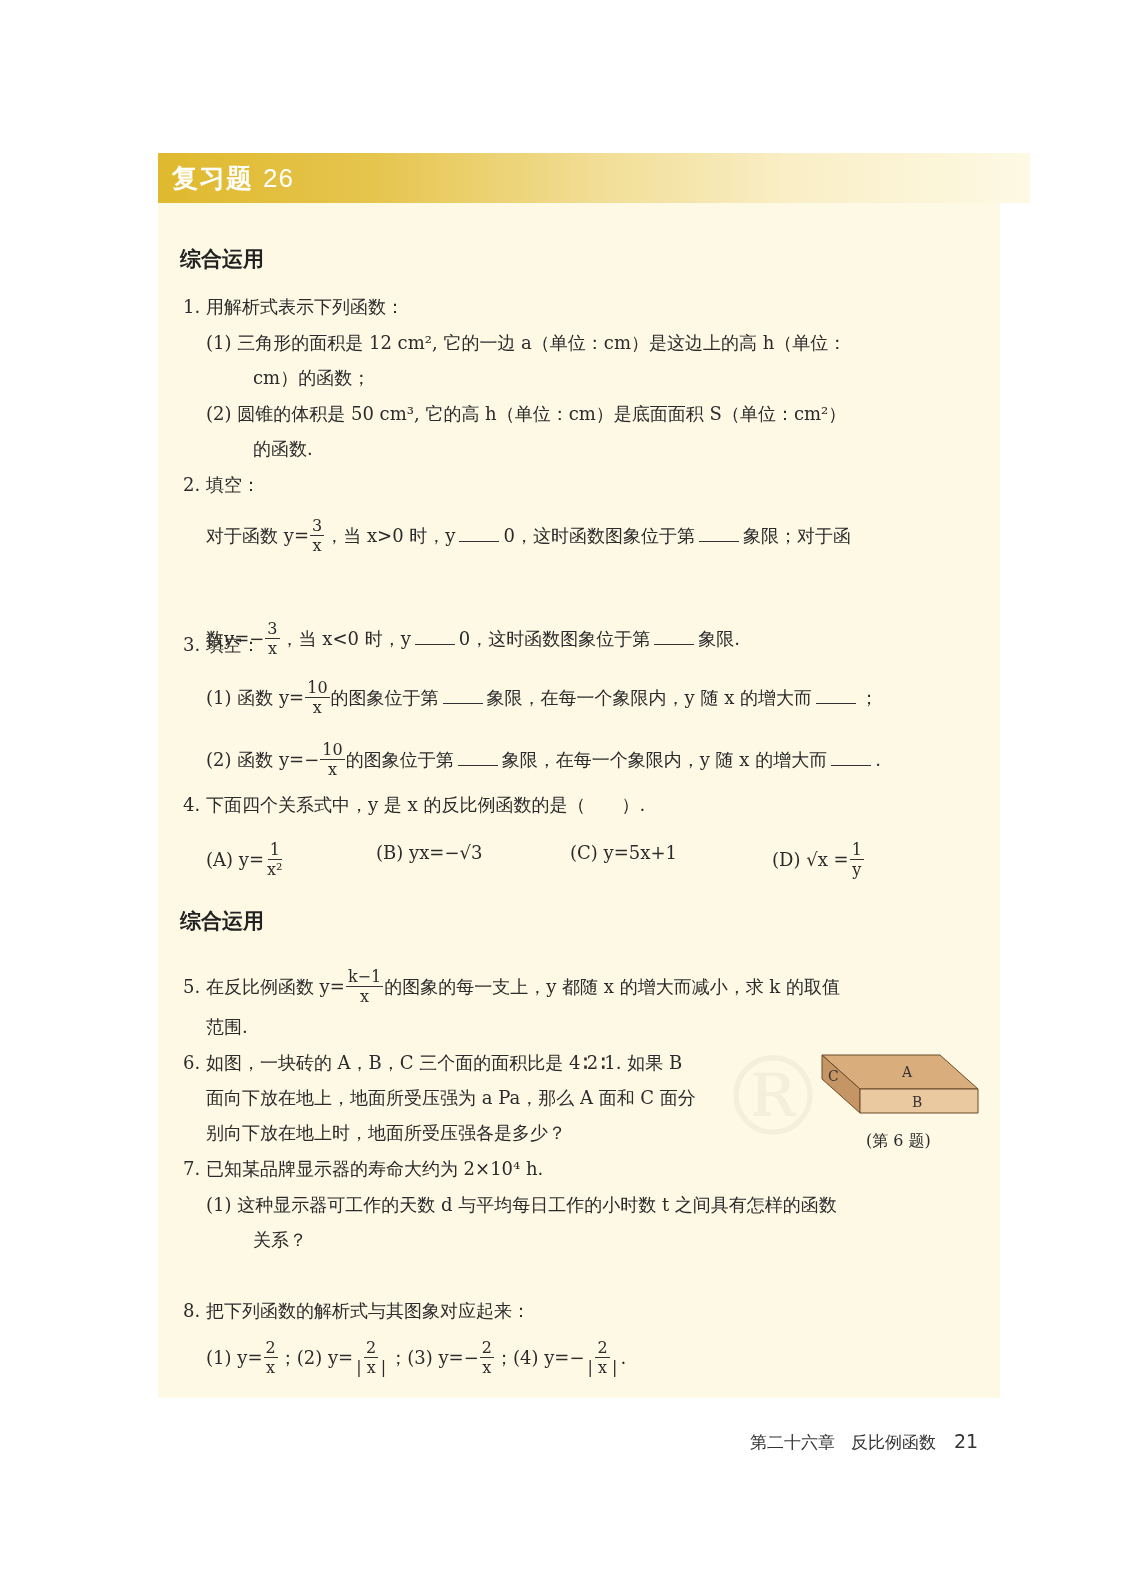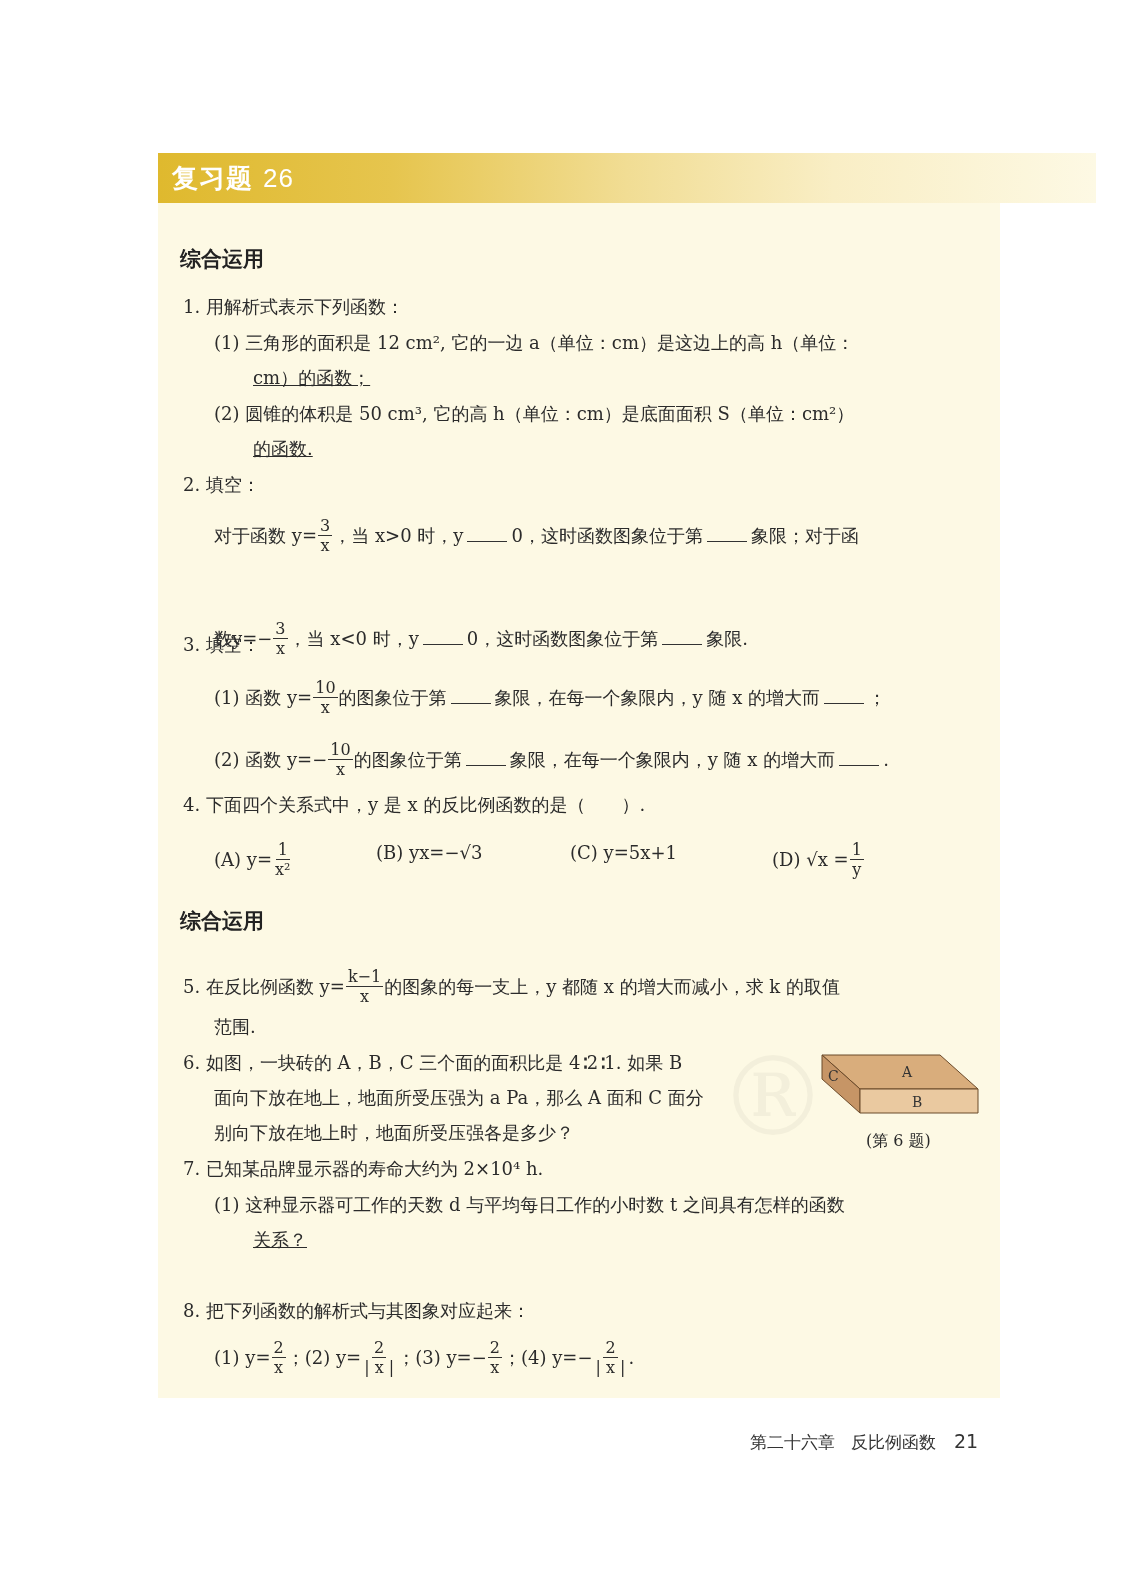--- a/index.html
+++ b/index.html
@@ -6,38 +6,38 @@
   body {
     width: 1130px; height: 1580px; background: #ffffff; position: relative;
     font-family: "DejaVu Serif", "Liberation Serif", serif; color: #2a2a2a;
     overflow: hidden;
   }
   .panel {
     position: absolute; left: 158px; top: 153px; width: 842px; height: 1245px;
     background: #fdf9e4;
   }
   .banner {
-    position: absolute; left: 0; top: 0; width: 938px; height: 50px;
+    position: absolute; left: 0; top: 0; width: 872px; height: 50px;
     background: linear-gradient(90deg, #dfb92e 0%, #e6c54e 25%, #f1dd94 50%, #f9eec5 72%, #fdf9e4 100%);
   }
   .banner-title {
     position: absolute; left: 14px; top: 8px; font-family: "DejaVu Sans", sans-serif;
     font-weight: bold; font-size: 26px; color: #ffffff; letter-spacing: 1px;
   }
   .banner-title .num { font-weight: normal; font-family: "Liberation Sans", sans-serif; }
   .sec-head {
     position: absolute; left: 22px; font-family: "DejaVu Sans", sans-serif;
     font-weight: bold; font-size: 21px; color: #222;
   }
   .line {
     position: absolute; font-size: 18px; white-space: nowrap; line-height: 24px; color: #2b2b2b;
   }
   .ind1 { left: 25px; }
-  .ind2 { left: 56px; }
-  .ind3 { left: 95px; text-decoration: underline; }
+  .ind2 { left: 48px; }
+  .ind3 { left: 95px; }
   .frac {
     display: inline-flex; flex-direction: column; align-items: center; vertical-align: middle;
     font-size: 16px; line-height: 19px; margin: 0 1px; position: relative; top: -1px;
   }
   .frac .num { border-bottom: 1px solid #333; padding: 0 2px; }
   .frac .den { padding: 0 2px; }
   .blank { display: inline-block; width: 40px; border-bottom: 1px solid #333; height: 14px; margin: 0 4px; }
   .brick { position: absolute; left: 662px; top: 898px; width: 160px; height: 70px; }
   .fig-caption { position: absolute; left: 708px; top: 978px; font-size: 16px; text-align: center; }
   .footer {

